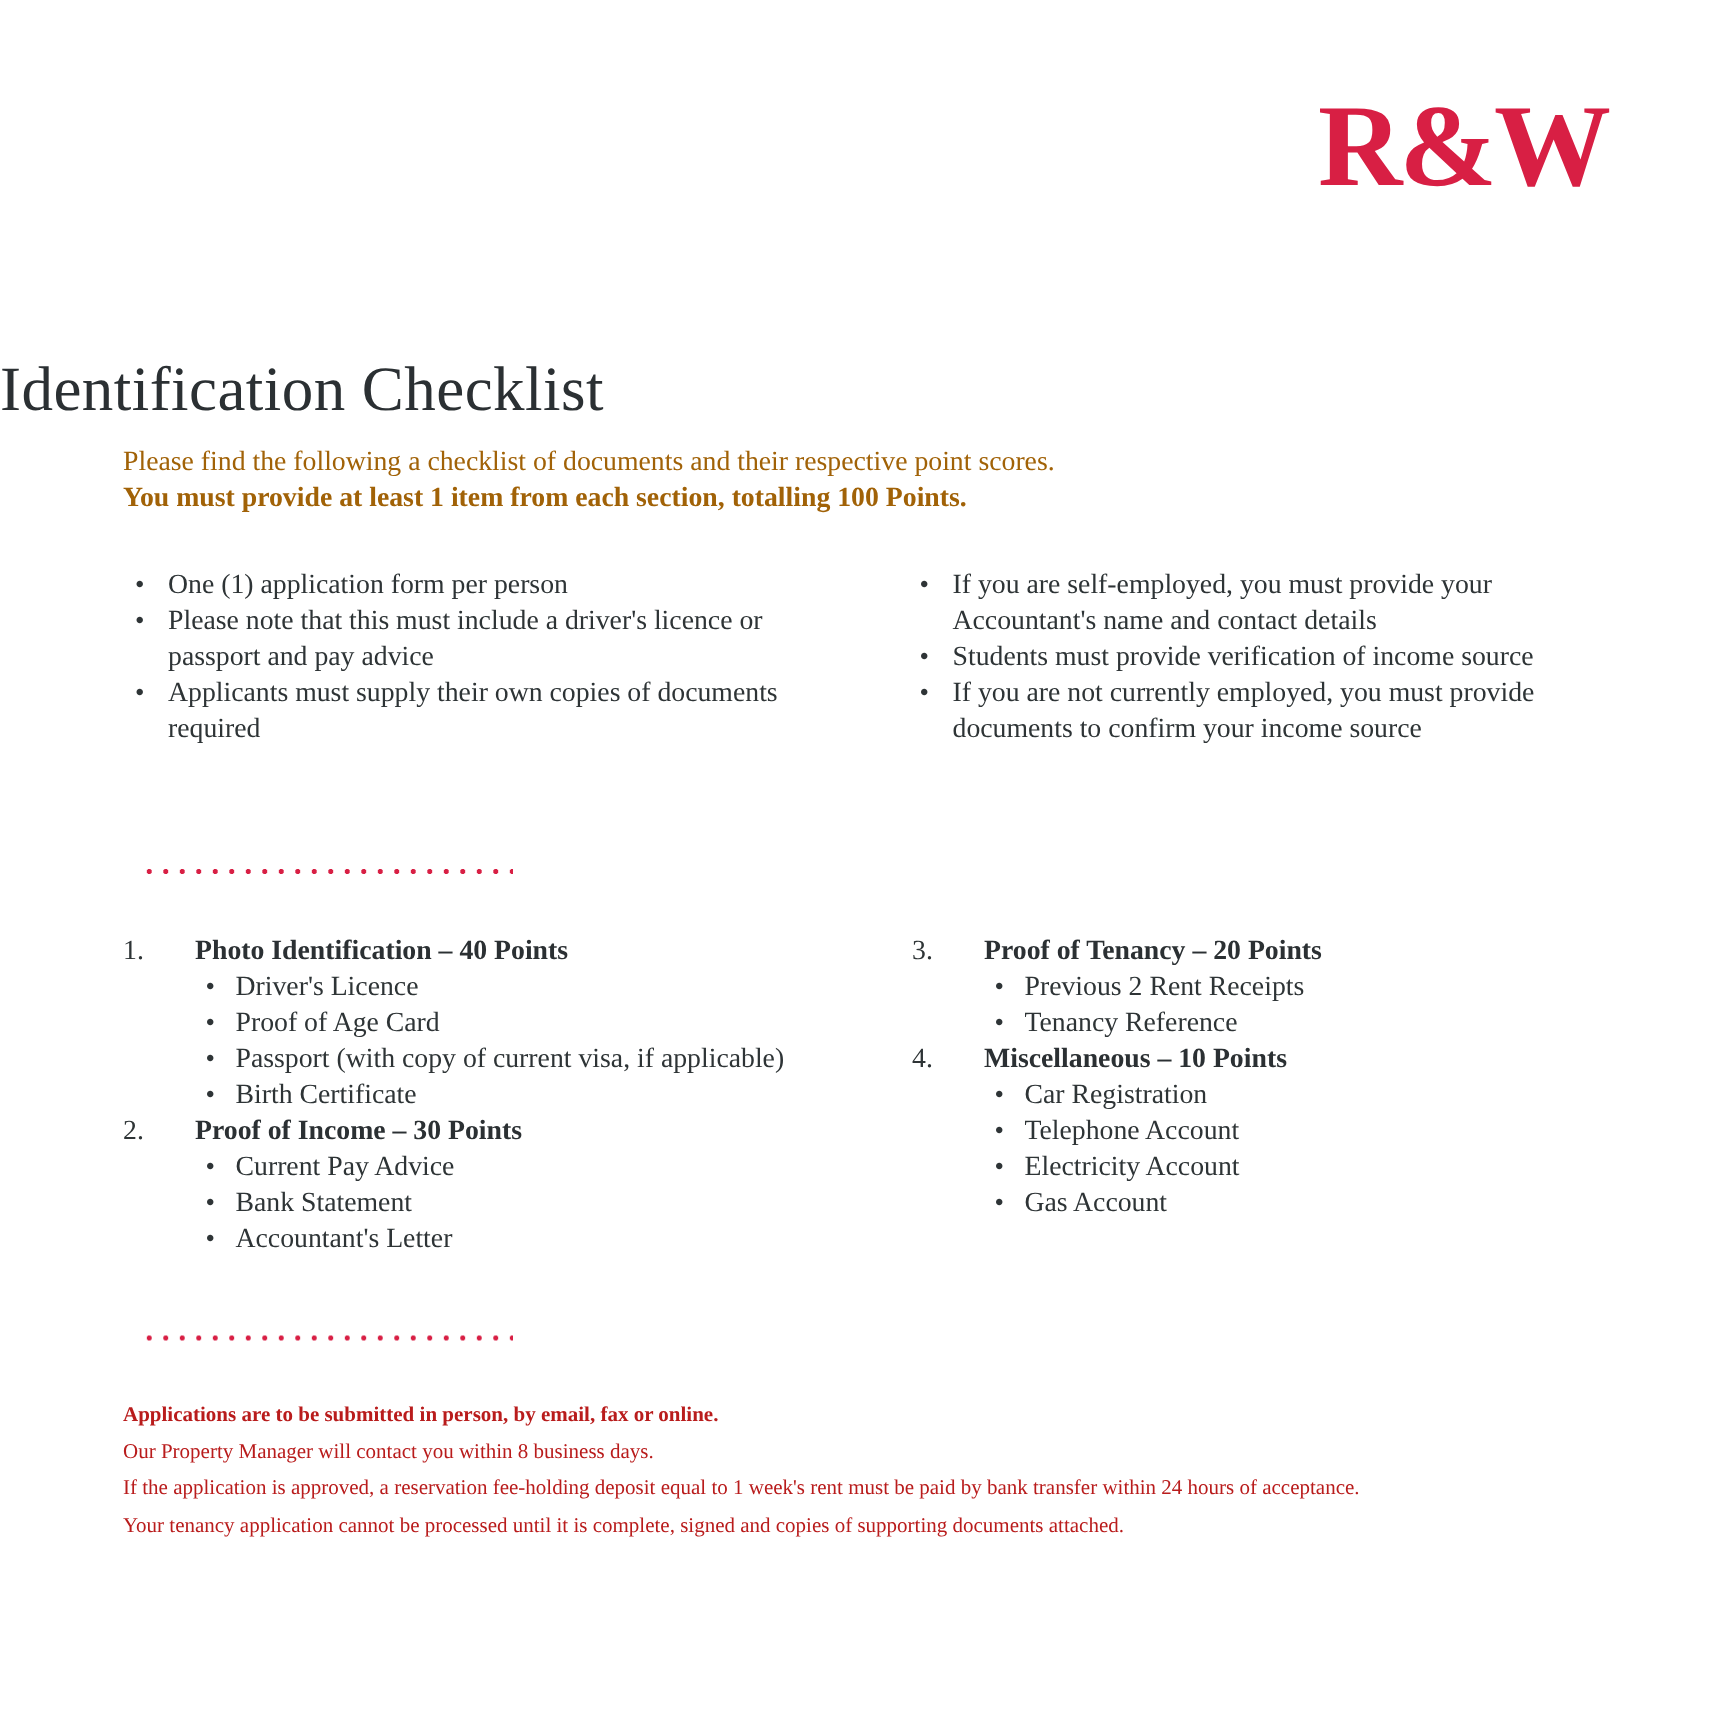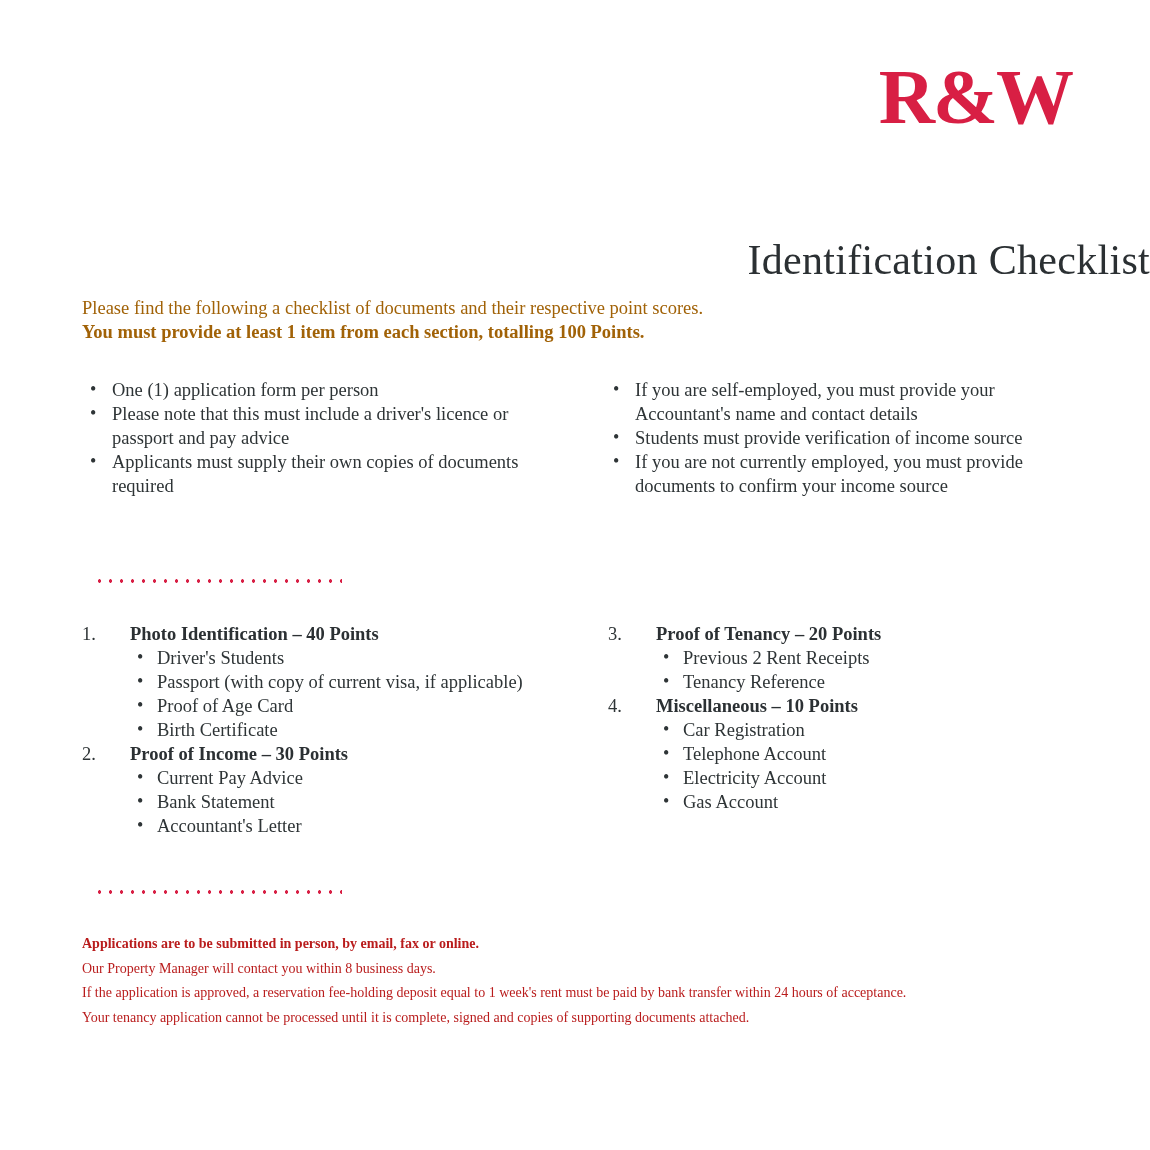--- a/index.html
+++ b/index.html
@@ -35,21 +35,21 @@
     color: #d81f44;
     letter-spacing: -2px;
   }
 
   
   .title {
     position: absolute;
     top: 208px;
     left: 0;
     width: 1150px;
-    text-align: right;
+    text-align: left;
     font-family: "Liberation Serif", serif;
     font-size: 42px;
     font-weight: normal;
     color: #2b3033;
     letter-spacing: 0.3px;
   }
 
   
   .intro {
     position: absolute;
@@ -216,23 +216,23 @@
 
   <div class="sections">
     <div class="col">
 
       <div class="sec">
         <div class="sec-head">
           <span class="sec-num">1.</span>
           <span>Photo Identification – 40 Points</span>
         </div>
         <ul class="sub">
-          <li>Driver's Students</li>
+          <li>Driver's Licence</li>
+          <li>Proof of Age Card</li>
           <li>Passport (with copy of current visa, if applicable)</li>
-          <li>Proof of Age Card</li>
           <li>Birth Certificate</li>
         </ul>
       </div>
 
       <div class="sec">
         <div class="sec-head">
           <span class="sec-num">2.</span>
           <span>Proof of Income – 30 Points</span>
         </div>
         <ul class="sub">

